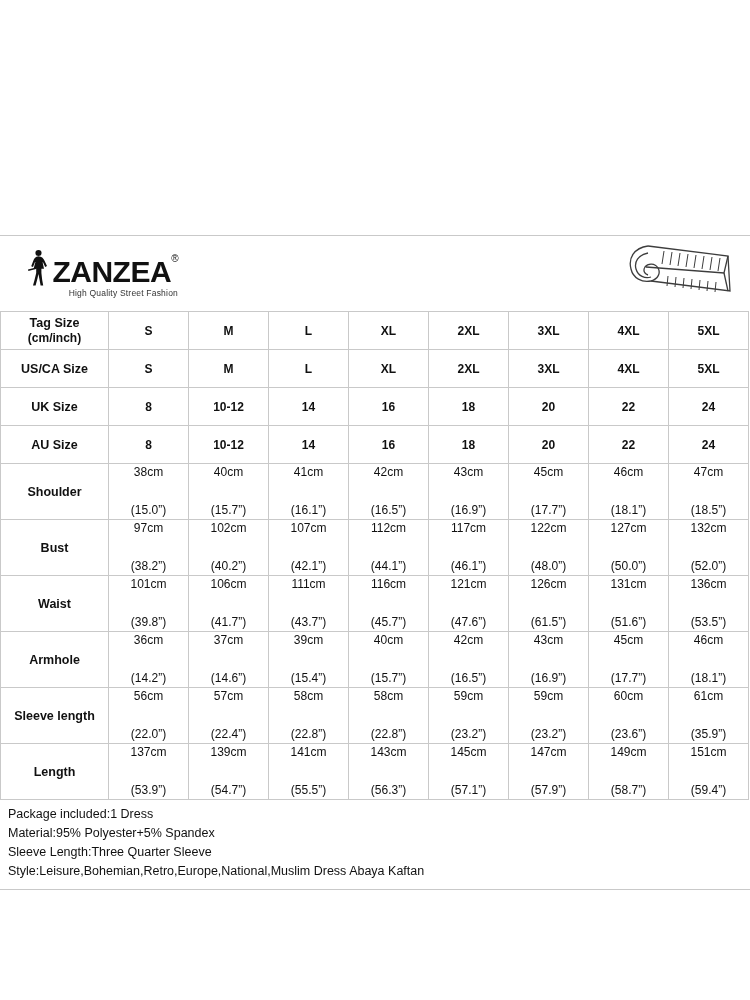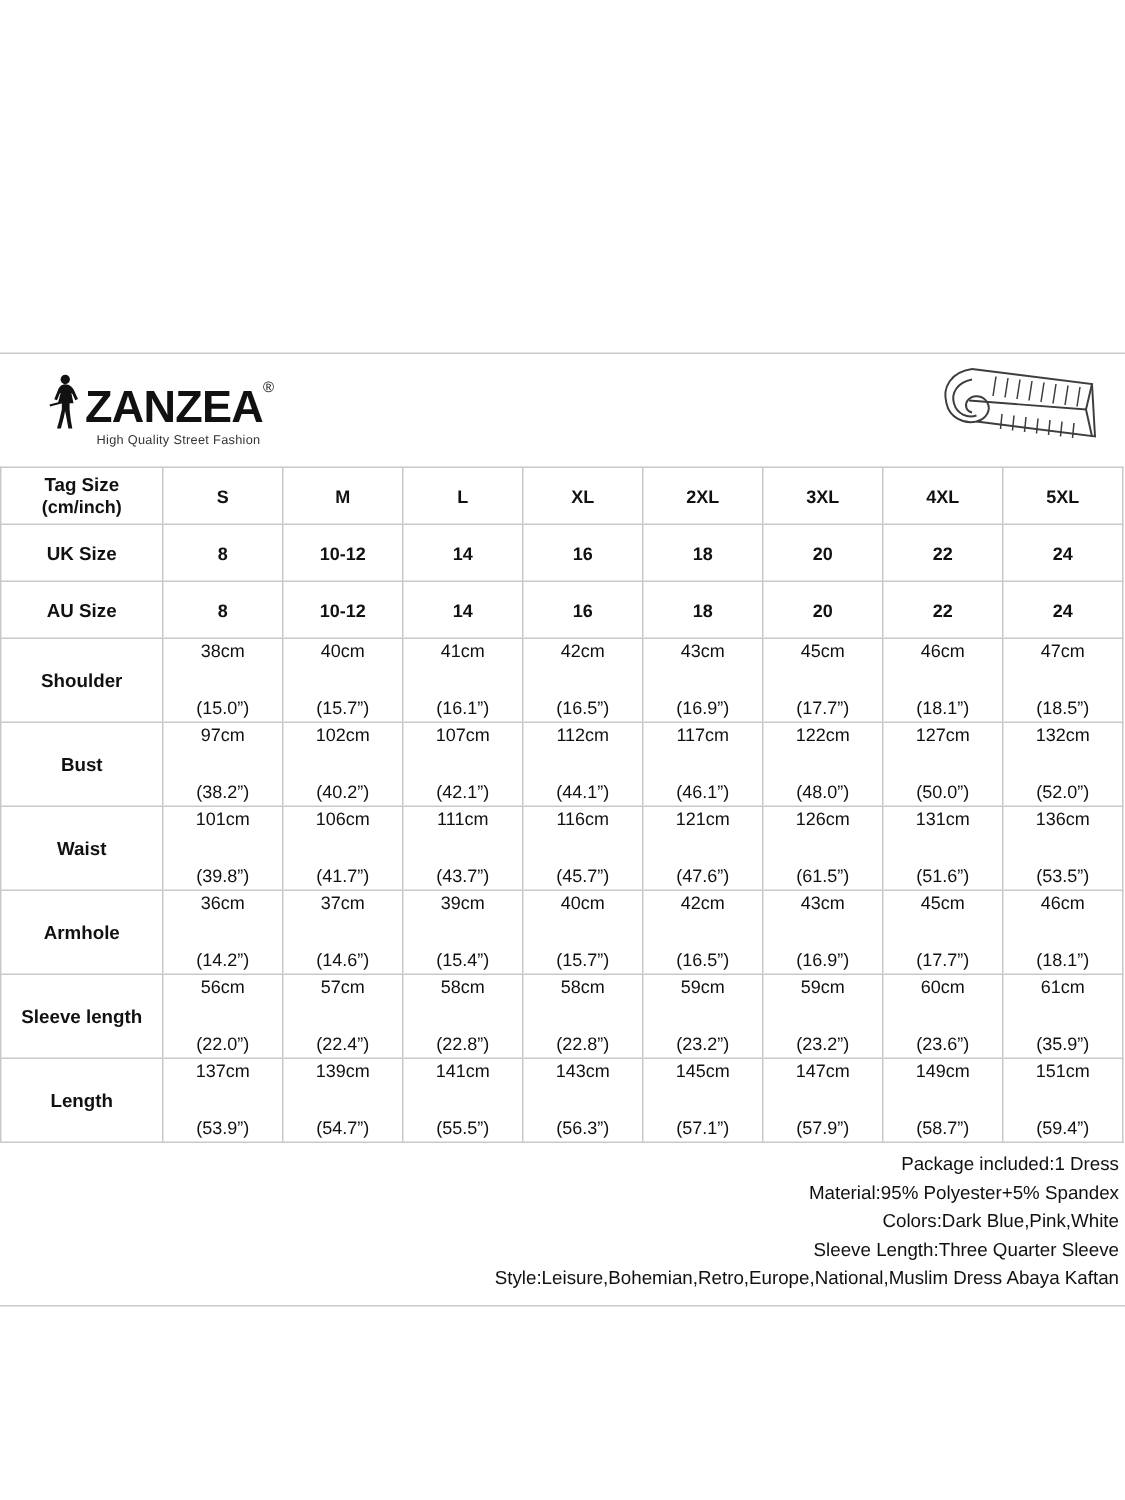--- a/index.html
+++ b/index.html
@@ -31,25 +31,24 @@
   .header {
     position: relative;
     height: 75px;
     display: flex;
     align-items: center;
   }
   .logo-wrap {
     width: 178px;
     padding-left: 10px;
     display: flex;
-    align-items: center;
+    align-items: flex-end;
     flex-direction: column;
     justify-content: center;
     height: 100%;
-    margin-left: 12px;
   }
   .logo-row {
     display: flex;
     align-items: flex-end;
     gap: 1px;
   }
   .logo-figure { width: 26px; height: 38px; display: block; }
   .logo-text {
     font-size: 30px;
     font-weight: bold;
@@ -118,21 +117,20 @@
     line-height: 15px;
   }
   .tag-sub { font-weight: bold; font-size: 12px; }
   .two-line { line-height: 17px; }
   .inch { display: block; margin-top: 21px; }
 
   
   .footer {
     padding: 5px 4px 8px 4px;
     border-top: 0;
-    text-align: right;
   }
   .footer div {
     font-size: 12.5px;
     color: #111;
     line-height: 19px;
     padding-left: 4px;
     white-space: nowrap;
   }
 </style>
 </head>
@@ -209,20 +207,31 @@
           <td>S</td>
           <td>M</td>
           <td>L</td>
           <td>XL</td>
           <td>2XL</td>
           <td>3XL</td>
           <td>4XL</td>
           <td>5XL</td>
         </tr>
         <tr class="r-label">
+          <td class="rowhead">US/CA Size</td>
+          <td>S</td>
+          <td>M</td>
+          <td>L</td>
+          <td>XL</td>
+          <td>2XL</td>
+          <td>3XL</td>
+          <td>4XL</td>
+          <td>5XL</td>
+        </tr>
+        <tr class="r-label">
           <td class="rowhead">UK Size</td>
           <td>8</td>
           <td>10-12</td>
           <td>14</td>
           <td>16</td>
           <td>18</td>
           <td>20</td>
           <td>22</td>
           <td>24</td>
         </tr>
@@ -308,19 +317,18 @@
           <td class="two-line"><span>147cm</span><span class="inch">(57.9”)</span></td>
           <td class="two-line"><span>149cm</span><span class="inch">(58.7”)</span></td>
           <td class="two-line"><span>151cm</span><span class="inch">(59.4”)</span></td>
         </tr>
       </tbody>
     </table>
 
     <div class="footer">
       <div>Package included:1 Dress</div>
       <div>Material:95% Polyester+5% Spandex</div>
-      <div>Colors:Dark Blue,Pink,White</div>
       <div>Sleeve Length:Three Quarter Sleeve</div>
       <div>Style:Leisure,Bohemian,Retro,Europe,National,Muslim Dress Abaya Kaftan</div>
     </div>
 
   </div>
 </div>
 
 </body></html>

